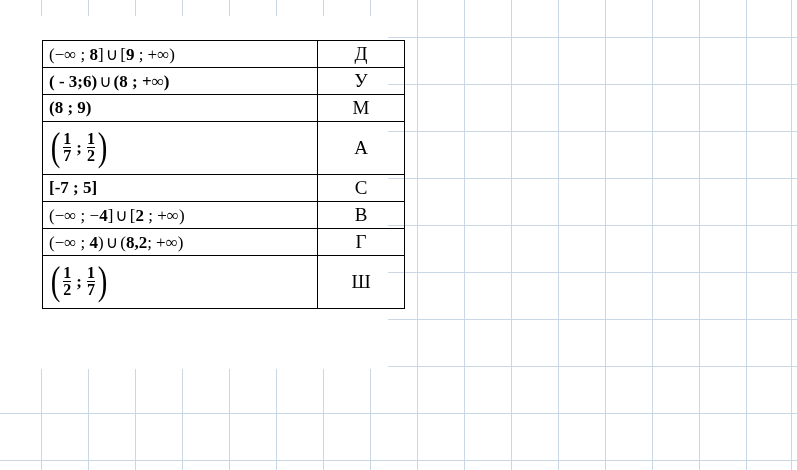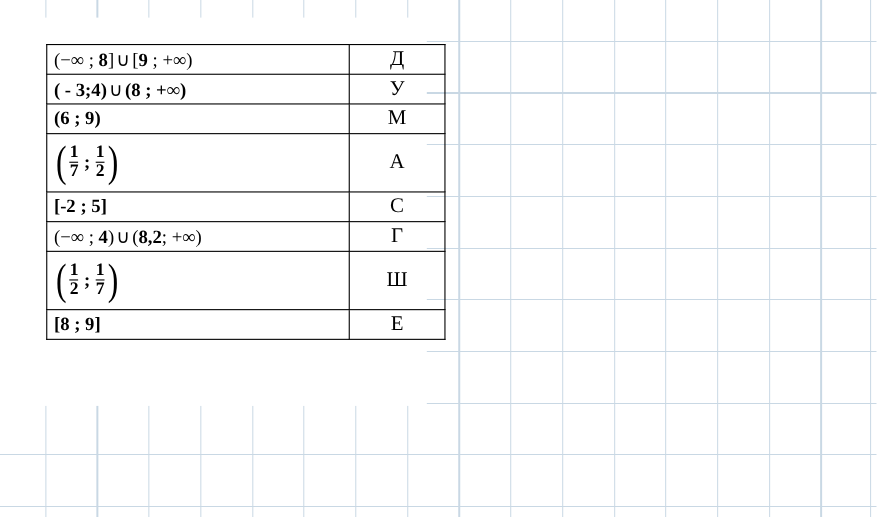--- a/index.html
+++ b/index.html
@@ -111,28 +111,28 @@
       <tbody>
         <tr>
           <td class="expr">
             <span class="inf">(−∞ ; </span><span class="b">8</span><span class="inf">]</span><span class="cup">∪</span><span class="inf">[</span><span class="b">9</span><span class="inf"> ; +∞)</span>
           </td>
           <td class="letter">Д</td>
         </tr>
 
         <tr>
           <td class="expr">
-            <span class="b">( - 3;4)</span><span class="cup">∪</span><span class="b">(8 ; +∞)</span>
+            <span class="b">( - 3;6)</span><span class="cup">∪</span><span class="b">(8 ; +∞)</span>
           </td>
           <td class="letter">У</td>
         </tr>
 
         <tr>
           <td class="expr">
-            <span class="b">(6 ; 9)</span>
+            <span class="b">(8 ; 9)</span>
           </td>
           <td class="letter">М</td>
         </tr>
 
         <tr class="tall">
           <td class="expr">
             <span class="fracint">
               <span class="bigparen">(</span>
               <span class="frac">
                 <span class="num">1</span>
@@ -144,27 +144,33 @@
                 <span class="den">2</span>
               </span>
               <span class="bigparen">)</span>
             </span>
           </td>
           <td class="letter">А</td>
         </tr>
 
         <tr>
           <td class="expr">
-            <span class="b">[-2 ; 5]</span>
+            <span class="b">[-7 ; 5]</span>
           </td>
           <td class="letter">С</td>
         </tr>
 
 
 
+        <tr>
+          <td class="expr">
+            <span class="inf">(−∞ ; −</span><span class="b">4</span><span class="inf">]</span><span class="cup">∪</span><span class="inf">[</span><span class="b">2</span><span class="inf"> ; +∞)</span>
+          </td>
+          <td class="letter">В</td>
+        </tr>
 
 
         <tr>
           <td class="expr">
             <span class="inf">(−∞ ; </span><span class="b">4</span><span class="inf">)</span><span class="cup">∪</span><span class="inf">(</span><span class="b">8,2</span><span class="inf">; +∞)</span>
           </td>
           <td class="letter">Г</td>
         </tr>
 
         <tr class="tall">
@@ -179,24 +185,18 @@
               <span class="frac">
                 <span class="num">1</span>
                 <span class="den">7</span>
               </span>
               <span class="bigparen">)</span>
             </span>
           </td>
           <td class="letter">Ш</td>
         </tr>
 
-        <tr>
-          <td class="expr">
-            <span class="b">[8 ; 9]</span>
-          </td>
-          <td class="letter">Е</td>
-        </tr>
 
 
       </tbody>
     </table>
   </div>
 </div>
 
 </body></html>

